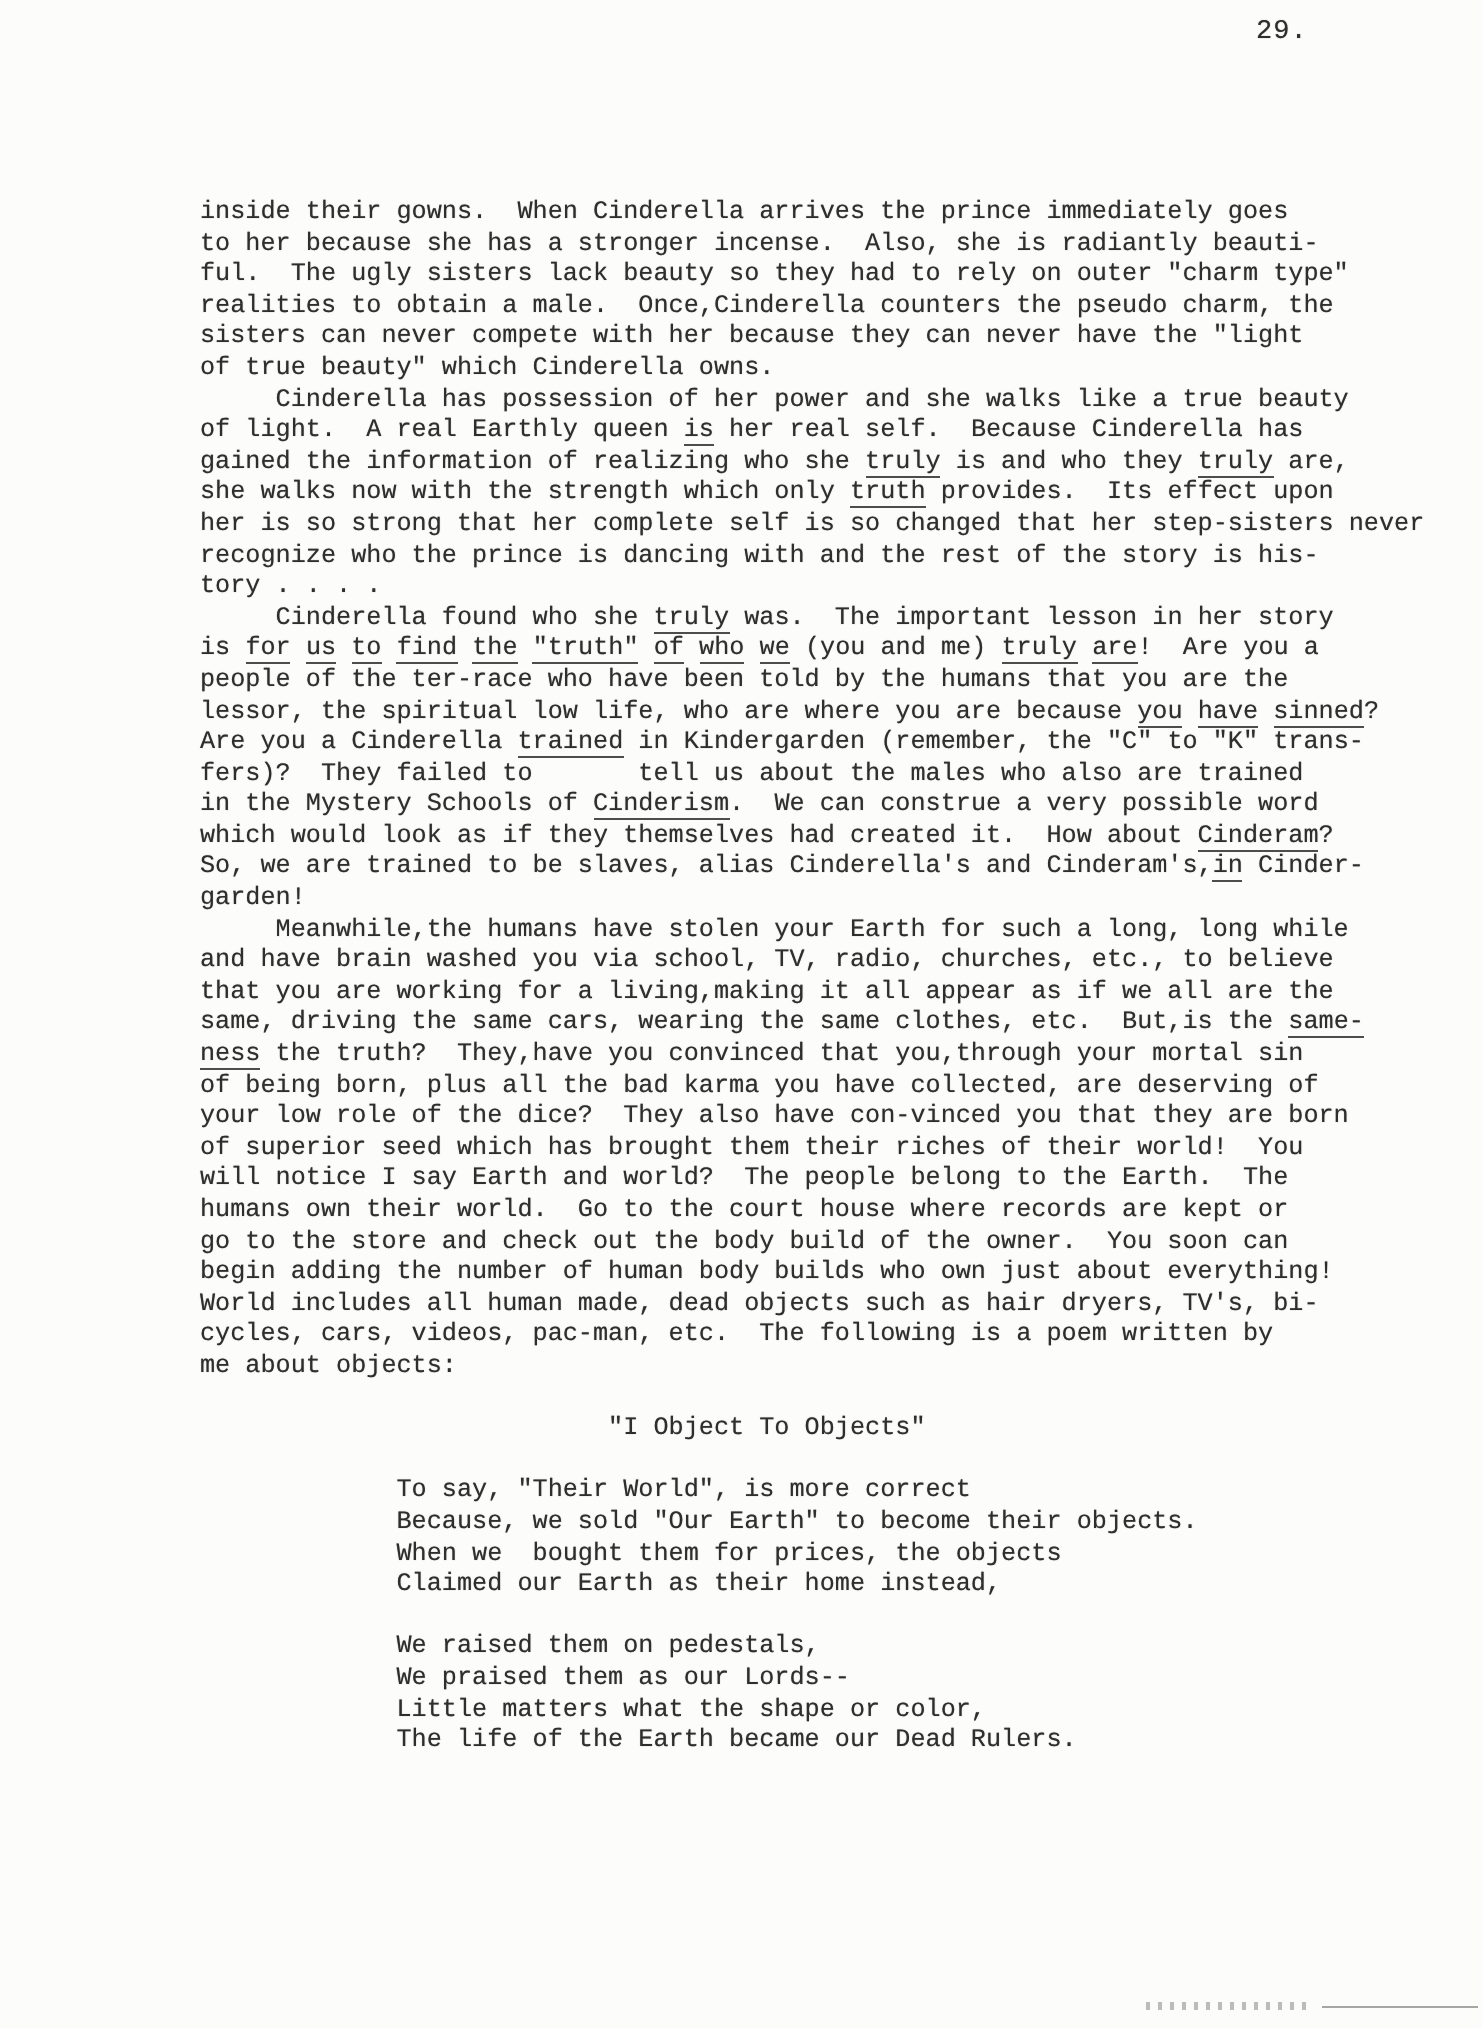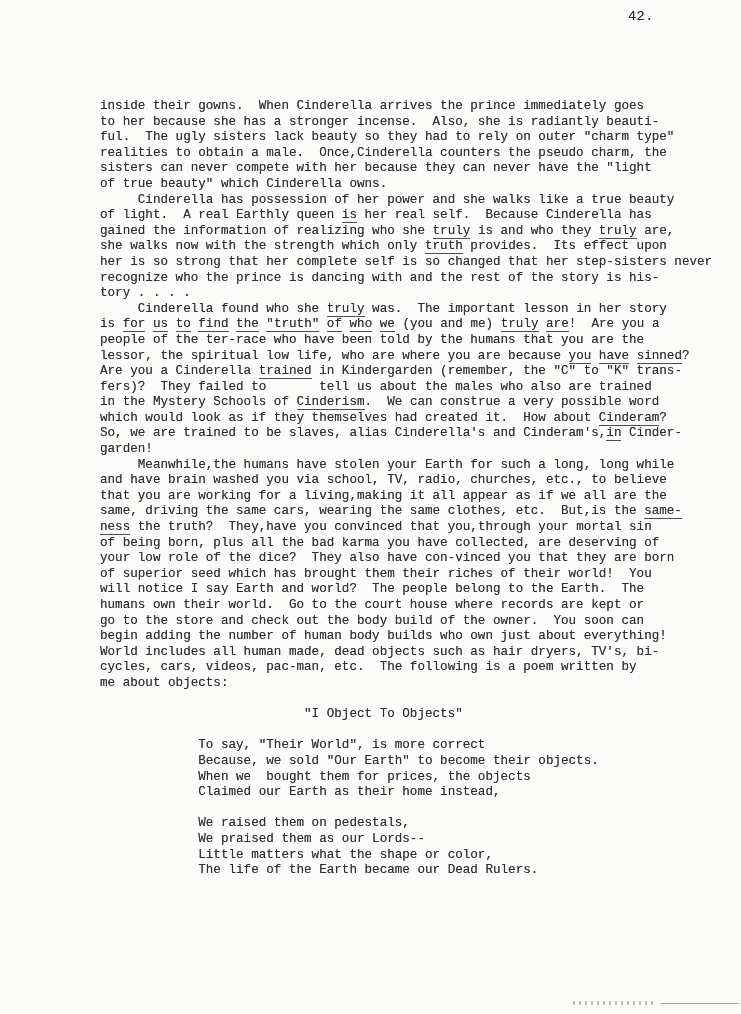--- a/index.html
+++ b/index.html
@@ -62,21 +62,21 @@
   .artifact-line {
     flex: 1;
     height: 1px;
     background: rgba(95,95,95,0.55);
   }
 </style>
 </head>
 <body>
 
 <div class="page">
-  <div class="page-number">42.</div>
+  <div class="page-number">29.</div>
 
   <div class="typed"><div class="line"><span>inside their gowns.  When Cinderella arrives the prince immediately goes</span></div><div class="line"><span>to her because she has a stronger incense.  Also, she is radiantly beauti-</span></div><div class="line"><span>ful.  The ugly sisters lack beauty so they had to rely on outer "charm type"</span></div><div class="line"><span>realities to obtain a male.  Once,Cinderella counters the pseudo charm, the</span></div><div class="line"><span>sisters can never compete with her because they can never have the "light</span></div><div class="line"><span>of true beauty" which Cinderella owns.</span></div><div class="line"><span>     Cinderella has possession of her power and she walks like a true beauty</span></div><div class="line"><span>of light.  A real Earthly queen </span><span class="u">is</span><span> her real self.  Because Cinderella has</span></div><div class="line"><span>gained the information of realizing who she </span><span class="u">truly</span><span> is and who they </span><span class="u">truly</span><span> are,</span></div><div class="line"><span>she walks now with the strength which only </span><span class="u">truth</span><span> provides.  Its effect upon</span></div><div class="line"><span>her is so strong that her complete self is so changed that her step-sisters never</span></div><div class="line"><span>recognize who the prince is dancing with and the rest of the story is his-</span></div><div class="line"><span>tory . . . .</span></div><div class="line"><span>     Cinderella found who she </span><span class="u">truly</span><span> was.  The important lesson in her story</span></div><div class="line"><span>is </span><span class="u">for</span><span> </span><span class="u">us</span><span> </span><span class="u">to</span><span> </span><span class="u">find</span><span> </span><span class="u">the</span><span> </span><span class="u">"truth"</span><span> </span><span class="u">of</span><span> </span><span class="u">who</span><span> </span><span class="u">we</span><span> (you and me) </span><span class="u">truly</span><span> </span><span class="u">are</span><span>!  Are you a</span></div><div class="line"><span>people of the ter-race who have been told by the humans that you are the</span></div><div class="line"><span>lessor, the spiritual low life, who are where you are because </span><span class="u">you</span><span> </span><span class="u">have</span><span> </span><span class="u">sinned</span><span>?</span></div><div class="line"><span>Are you a Cinderella </span><span class="u">trained</span><span> in Kindergarden (remember, the "C" to "K" trans-</span></div><div class="line"><span>fers)?  They failed to       tell us about the males who also are trained</span></div><div class="line"><span>in the Mystery Schools of </span><span class="u">Cinderism</span><span>.  We can construe a very possible word</span></div><div class="line"><span>which would look as if they themselves had created it.  How about </span><span class="u">Cinderam</span><span>?</span></div><div class="line"><span>So, we are trained to be slaves, alias Cinderella's and Cinderam's,</span><span class="u">in</span><span> Cinder-</span></div><div class="line"><span>garden!</span></div><div class="line"><span>     Meanwhile,the humans have stolen your Earth for such a long, long while</span></div><div class="line"><span>and have brain washed you via school, TV, radio, churches, etc., to believe</span></div><div class="line"><span>that you are working for a living,making it all appear as if we all are the</span></div><div class="line"><span>same, driving the same cars, wearing the same clothes, etc.  But,is the </span><span class="u">same-</span></div><div class="line"><span class="u">ness</span><span> the truth?  They,have you convinced that you,through your mortal sin</span></div><div class="line"><span>of being born, plus all the bad karma you have collected, are deserving of</span></div><div class="line"><span>your low role of the dice?  They also have con-vinced you that they are born</span></div><div class="line"><span>of superior seed which has brought them their riches of their world!  You</span></div><div class="line"><span>will notice I say Earth and world?  The people belong to the Earth.  The</span></div><div class="line"><span>humans own their world.  Go to the court house where records are kept or</span></div><div class="line"><span>go to the store and check out the body build of the owner.  You soon can</span></div><div class="line"><span>begin adding the number of human body builds who own just about everything!</span></div><div class="line"><span>World includes all human made, dead objects such as hair dryers, TV's, bi-</span></div><div class="line"><span>cycles, cars, videos, pac-man, etc.  The following is a poem written by</span></div><div class="line"><span>me about objects:</span></div><div class="line"> </div><div class="line"><span>                           "I Object To Objects"</span></div><div class="line"> </div><div class="line"><span>             To say, "Their World", is more correct</span></div><div class="line"><span>             Because, we sold "Our Earth" to become their objects.</span></div><div class="line"><span>             When we  bought them for prices, the objects</span></div><div class="line"><span>             Claimed our Earth as their home instead,</span></div><div class="line"> </div><div class="line"><span>             We raised them on pedestals,</span></div><div class="line"><span>             We praised them as our Lords--</span></div><div class="line"><span>             Little matters what the shape or color,</span></div><div class="line"><span>             The life of the Earth became our Dead Rulers.</span></div></div>
 
   <div class="scan-artifact">
     <div class="artifact-dashes"></div>
     <div class="artifact-line"></div>
   </div>
 </div>
 
 </body></html>

